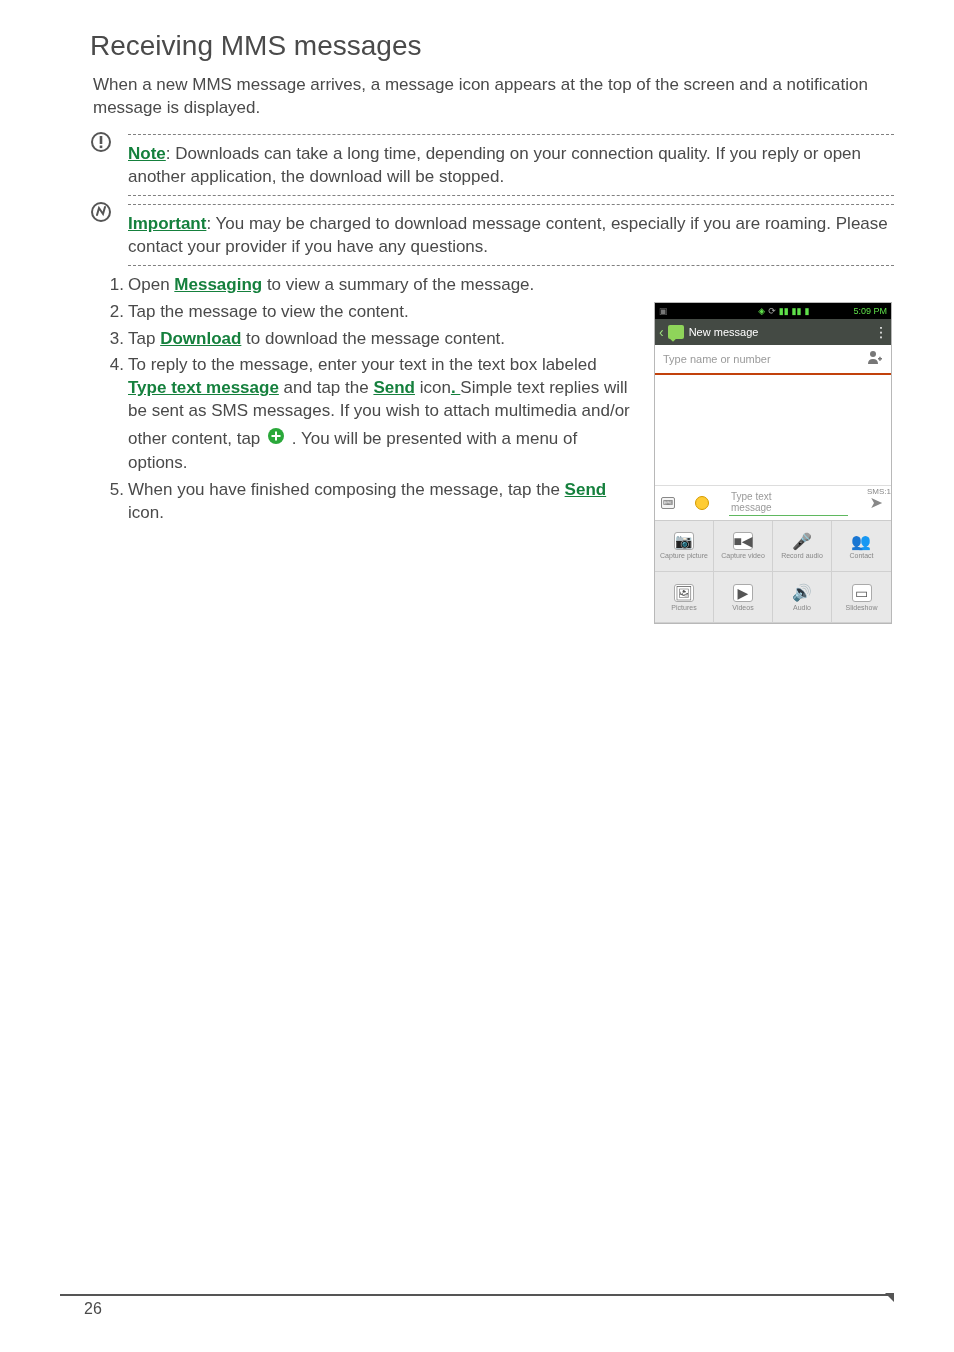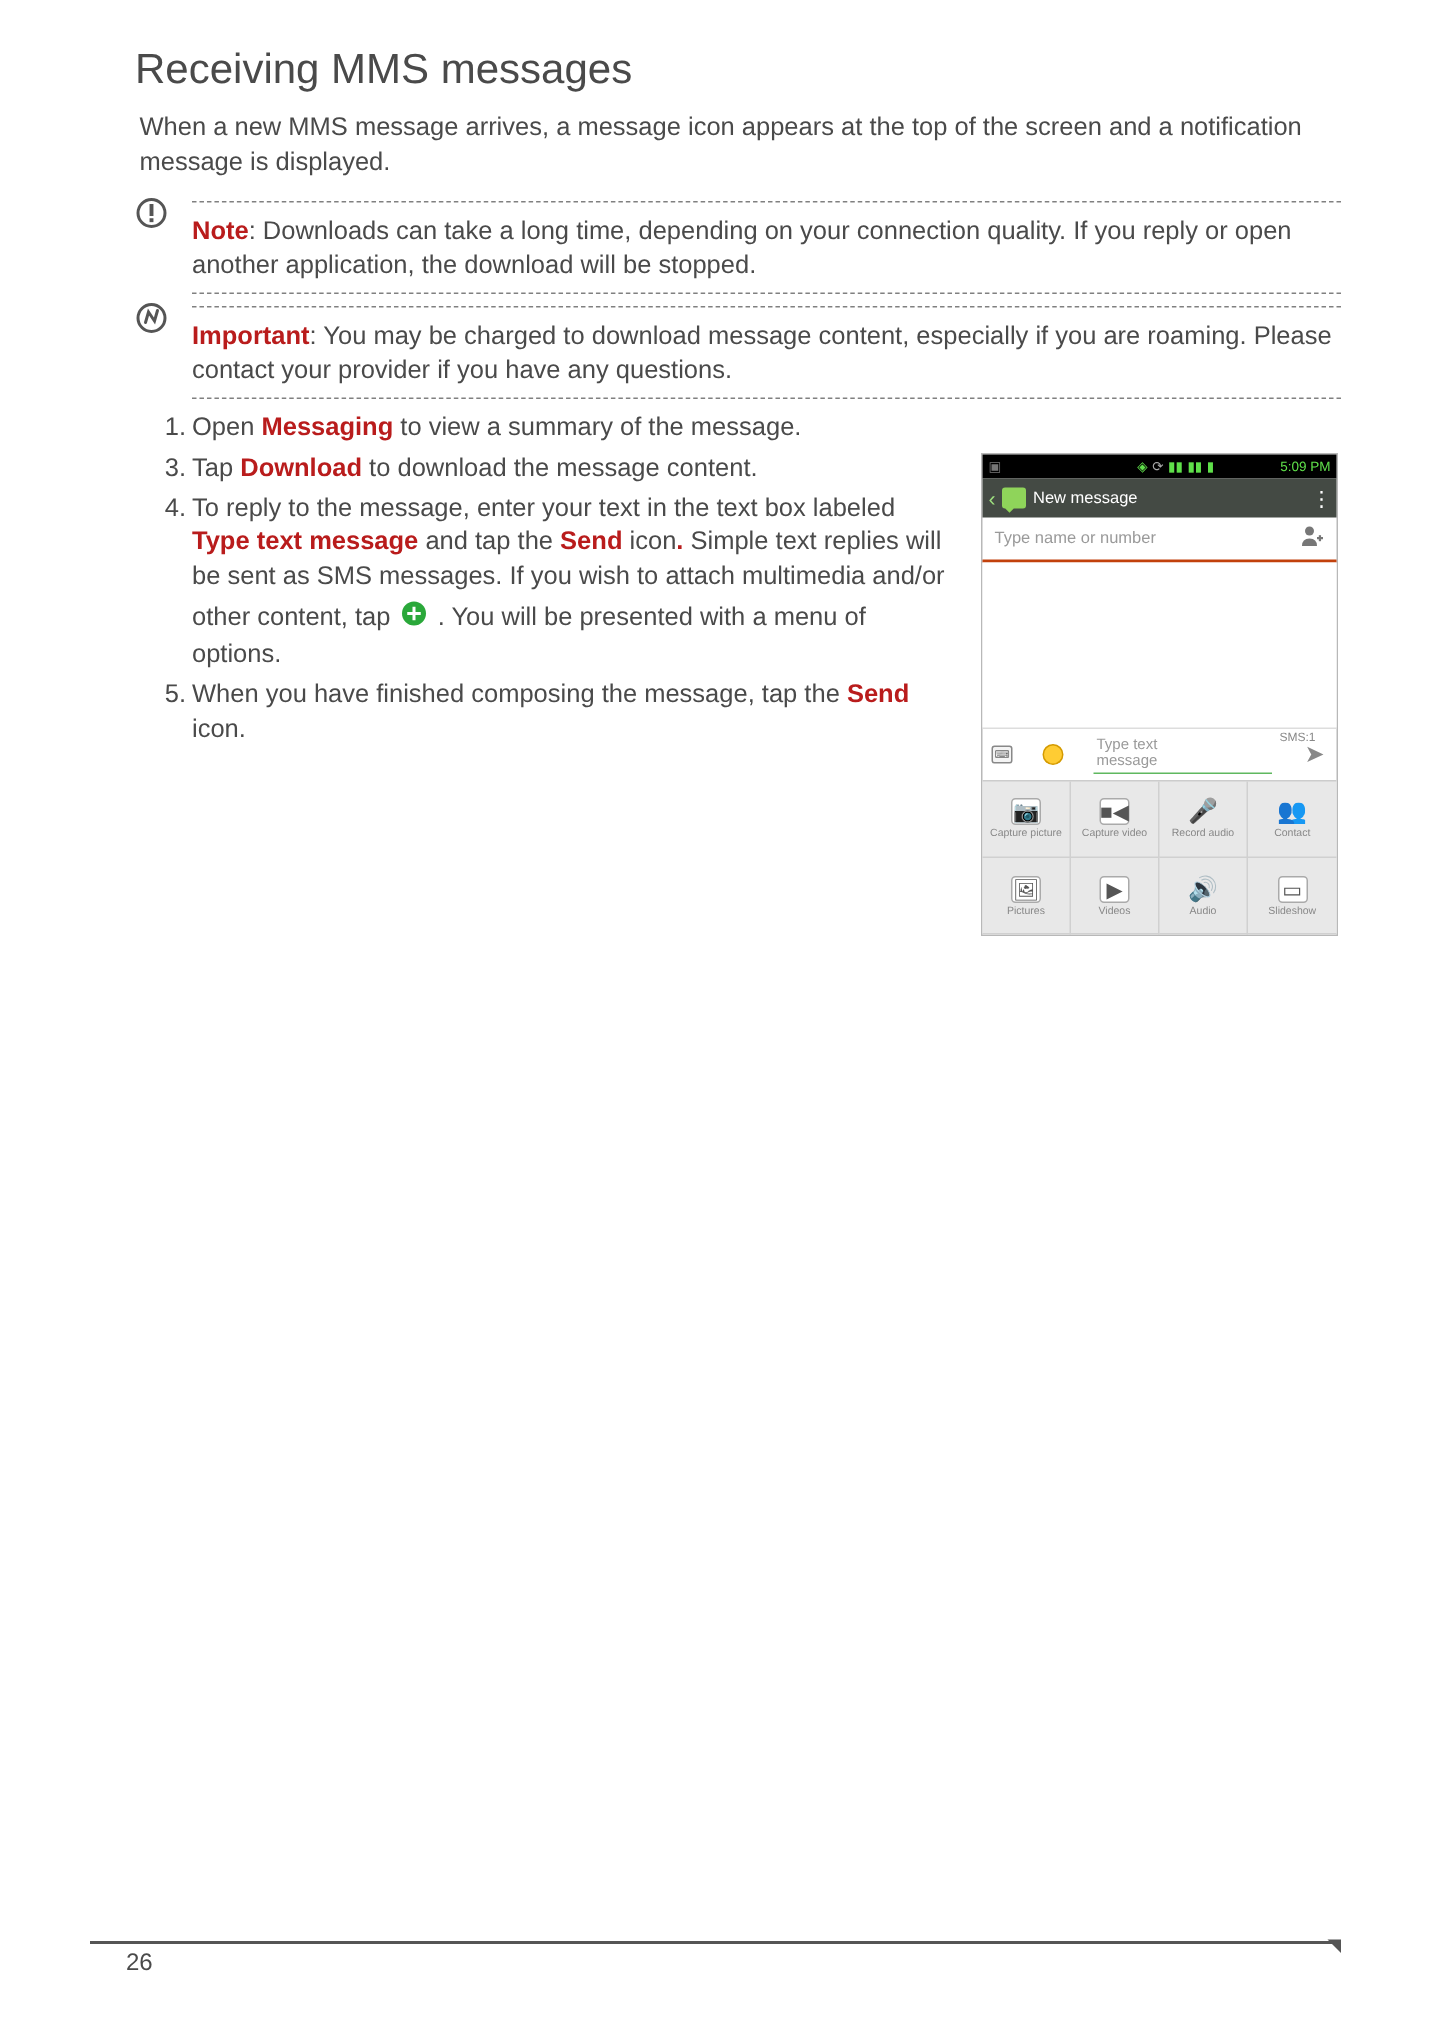--- a/index.html
+++ b/index.html
@@ -162,21 +162,21 @@
     padding: 4px 6px;
     position: relative;
   }
   .compose-row1 {
     display:flex;
     align-items:center;
     gap:20px;
   }
   .sms-badge {
     position:absolute;
-    right: 14px;
+    right: 0;
     top: 1px;
     font-size: 8px;
     color:#888;
   }
   .tiny-ic {
     width:14px;height:12px;border:1px solid #888;border-radius:2px;
     display:flex;align-items:center;justify-content:center;
     font-size:7px;color:#666;background:#f4f4f4;
   }
   .smiley { width:14px;height:14px;border-radius:50%;background:#ffcc33;border:1px solid #d49a00;}
@@ -224,21 +224,21 @@
     top:-1px;
     width:0;height:0;
     border-left: 9px solid transparent;
     border-top: 9px solid #555;
   }
   .footer .pg {
     font-size: 16px;
     color:#4a4a4a;
     margin-left:24px;
   }
-  b { font-weight: bold; color:#b91c1c; }
+  b { font-weight: bold; color:#15803d;text-decoration:underline; }
 </style>
 </head>
 <body>
 
 <div class="page">
   <h2 class="section-title">Receiving MMS messages</h2>
   <p class="intro">When a new MMS message arrives, a message icon appears at the top of the screen and a notification message is displayed.</p>
 
   <div class="callout">
     <span class="co-icon">
@@ -265,20 +265,21 @@
     <hr class="dashed short-top">
     <div class="co-text">
       <b>Important</b><span>: You may be charged to download message content, especially if you are roaming. Please contact your provider if you have any questions.</span>
     </div>
     <hr class="dashed">
   </div>
 
   <div class="content-row">
     <div class="steps">
       <p class="step"><span class="num">1.</span><span>Open </span><b>Messaging</b><span> to view a summary of the message.</span></p>
+      <p class="step"><span class="num">2.</span><span>Tap the message to view the content.</span></p>
       <p class="step"><span class="num">3.</span><span>Tap </span><b>Download</b><span> to download the message content.</span></p>
       <p class="step"><span class="num">4.</span><span>To reply to the message, enter your text in the text box labeled </span><b>Type text message</b><span> and tap the </span><b>Send</b><span> icon</span><b>. </b><span>Simple text replies will be sent as SMS messages. If you wish to attach multimedia and/or</span></p>
       <p class="step sub">
         <span>other content, tap </span>
         <span class="plus-icon">
           <svg width="18" height="18" viewBox="0 0 18 18">
             <circle cx="9" cy="9" r="8" fill="#2aa83a"></circle>
             <rect x="8" y="4.5" width="2" height="9" fill="#fff"></rect>
             <rect x="4.5" y="8" width="9" height="2" fill="#fff"></rect>
           </svg>

